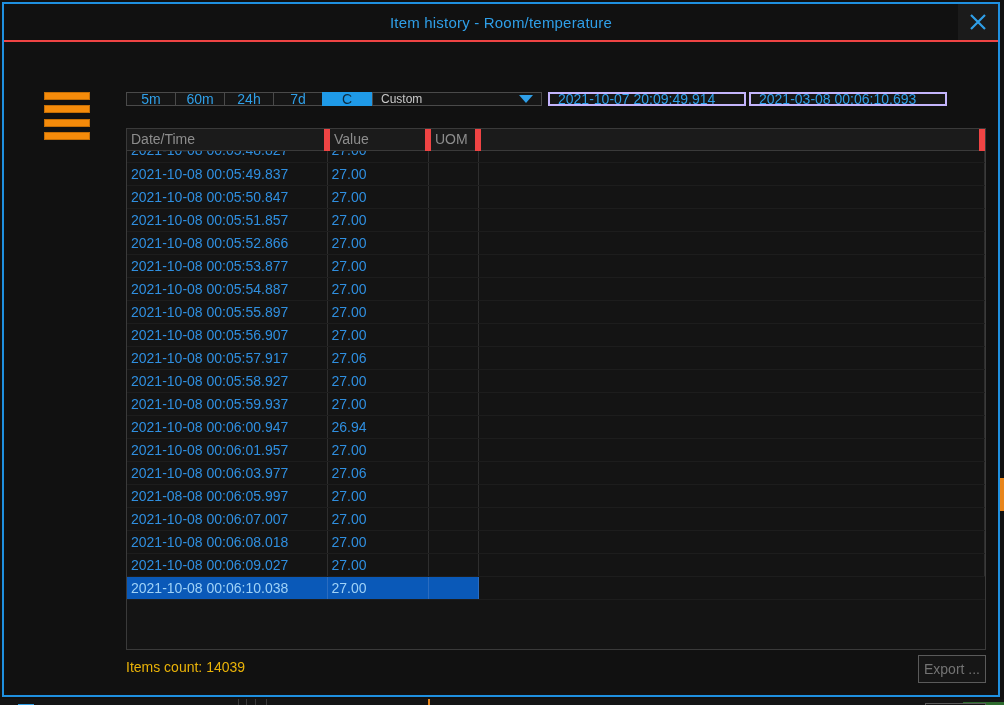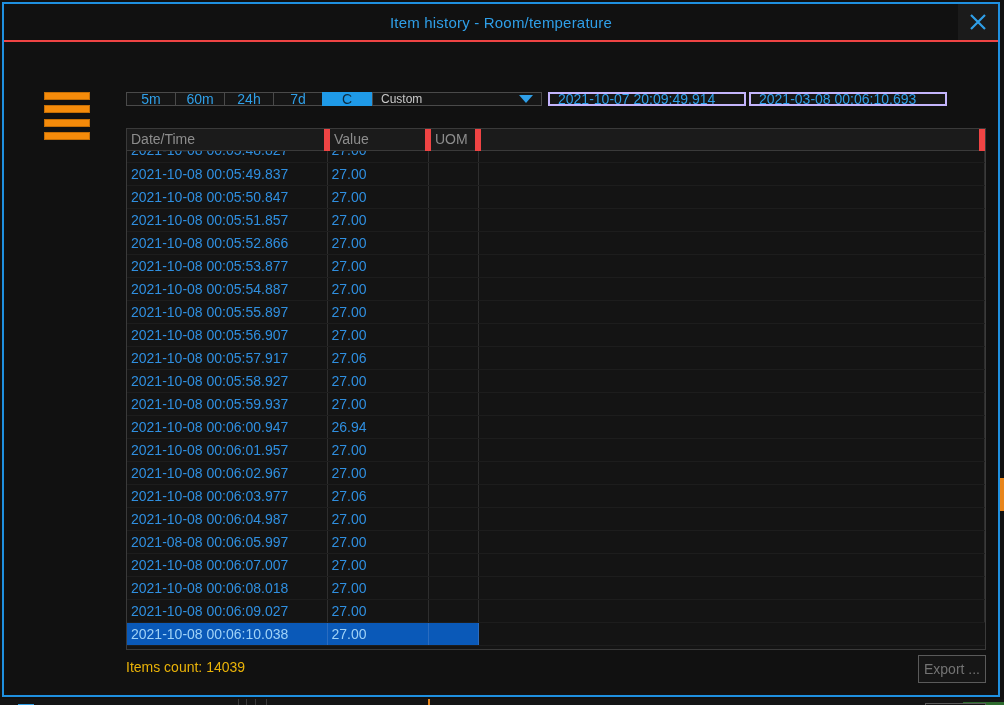--- a/index.html
+++ b/index.html
@@ -440,34 +440,22 @@
                     <td></td>
                     <td class="blank4"></td>
                   </tr>
                   <tr>
                     <td>2021-10-08 00:06:01.957</td>
                     <td>27.00</td>
                     <td></td>
                     <td class="blank4"></td>
                   </tr>
                   <tr>
-                    <td>2021-10-08 00:06:02.967</td>
-                    <td>27.00</td>
-                    <td></td>
-                    <td class="blank4"></td>
-                  </tr>
-                  <tr>
                     <td>2021-10-08 00:06:03.977</td>
                     <td>27.06</td>
-                    <td></td>
-                    <td class="blank4"></td>
-                  </tr>
-                  <tr>
-                    <td>2021-10-08 00:06:04.987</td>
-                    <td>27.00</td>
                     <td></td>
                     <td class="blank4"></td>
                   </tr>
                   <tr>
                     <td>2021-08-08 00:06:05.997</td>
                     <td>27.00</td>
                     <td></td>
                     <td class="blank4"></td>
                   </tr>
                   <tr>

